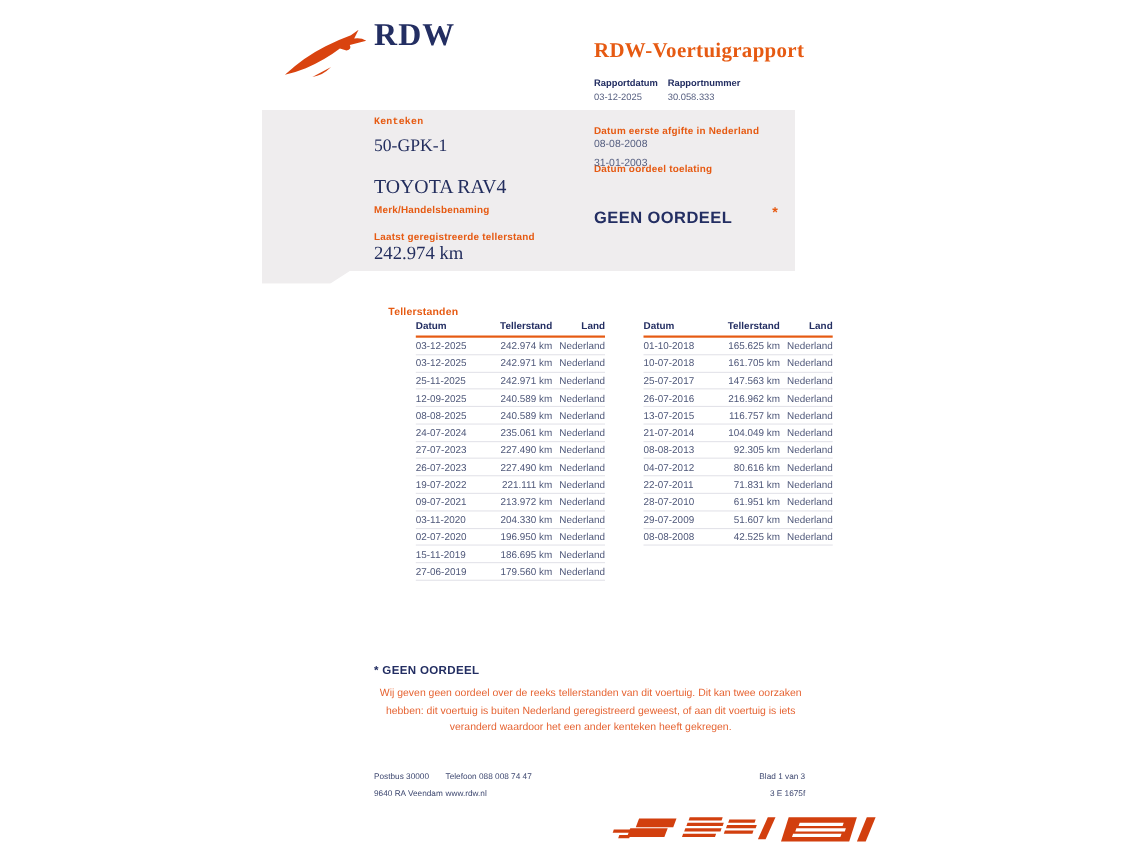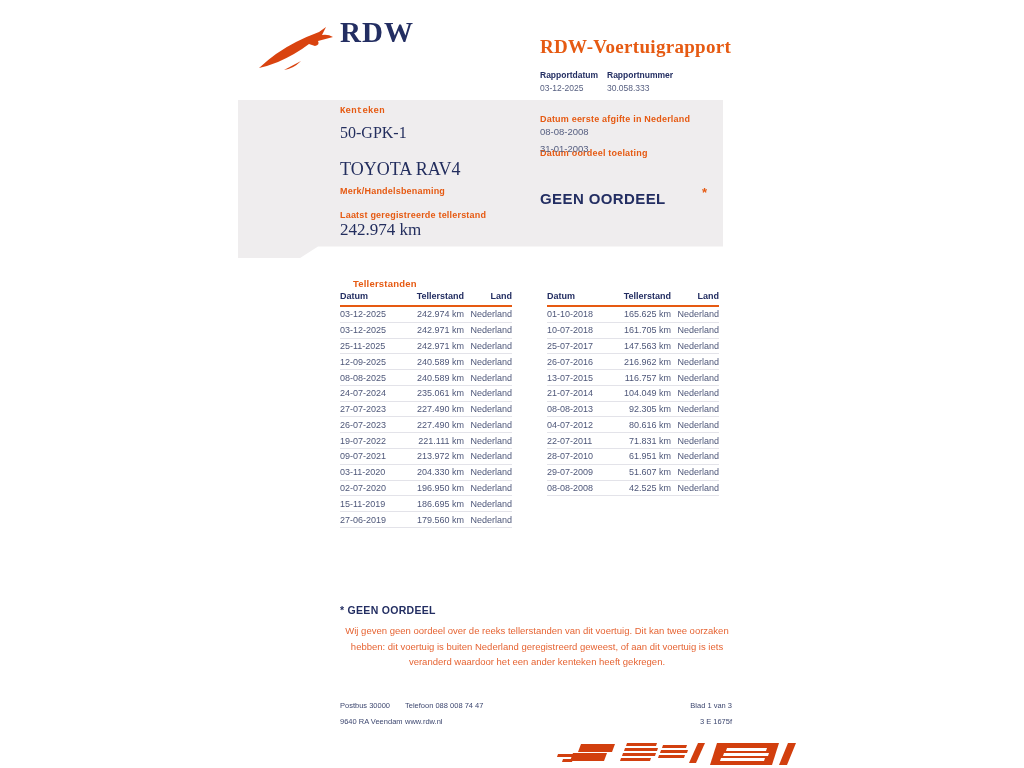--- a/index.html
+++ b/index.html
@@ -37,21 +37,21 @@
   .p-afgifte-label  { left:302px; top:14px; }
   .p-afgifte-value  { left:302px; top:26px; }
   .p-toelating-label{ left:302px; top:48px; }
   .p-toelating-value{ left:302px; top:43px; }
   .p-oordeel        { left:302px; top:90px; font-size:15px; font-weight:bold; color:#232e62; letter-spacing:0.4px; }
   .p-asterisk       { left:464px; top:85px; font-size:13px; font-weight:bold; color:#e65a12; }
 
   
   .section-title { position:absolute; left:353px; top:278px; font-size:9.5px; font-weight:bold;
                    color:#e65a12; letter-spacing:0.2px; }
-  .t-table { position:absolute; top:291px; width:172px; }
+  .t-table { position:absolute; top:291px; width:172px;margin-left:38px; }
   .t-table.left  { left:340px; }
   .t-table.right { left:547px; }
   .t-head, .t-row { display:grid; grid-template-columns:64px 60px 48px; }
   .t-head { padding-bottom:4px; border-bottom:2px solid #e65a12; }
   .t-head .t-cell { font-size:9px; font-weight:bold; color:#232e62; }
   .t-row { padding:2.4px 0; border-bottom:1px solid #e3e3e9; }
   .t-row .t-cell { font-size:9px; line-height:10px; color:#4e5779; }
   .t-cell.c0 { text-align:left; }
   .t-cell.c1 { text-align:right; }
   .t-cell.c2 { text-align:right; }

